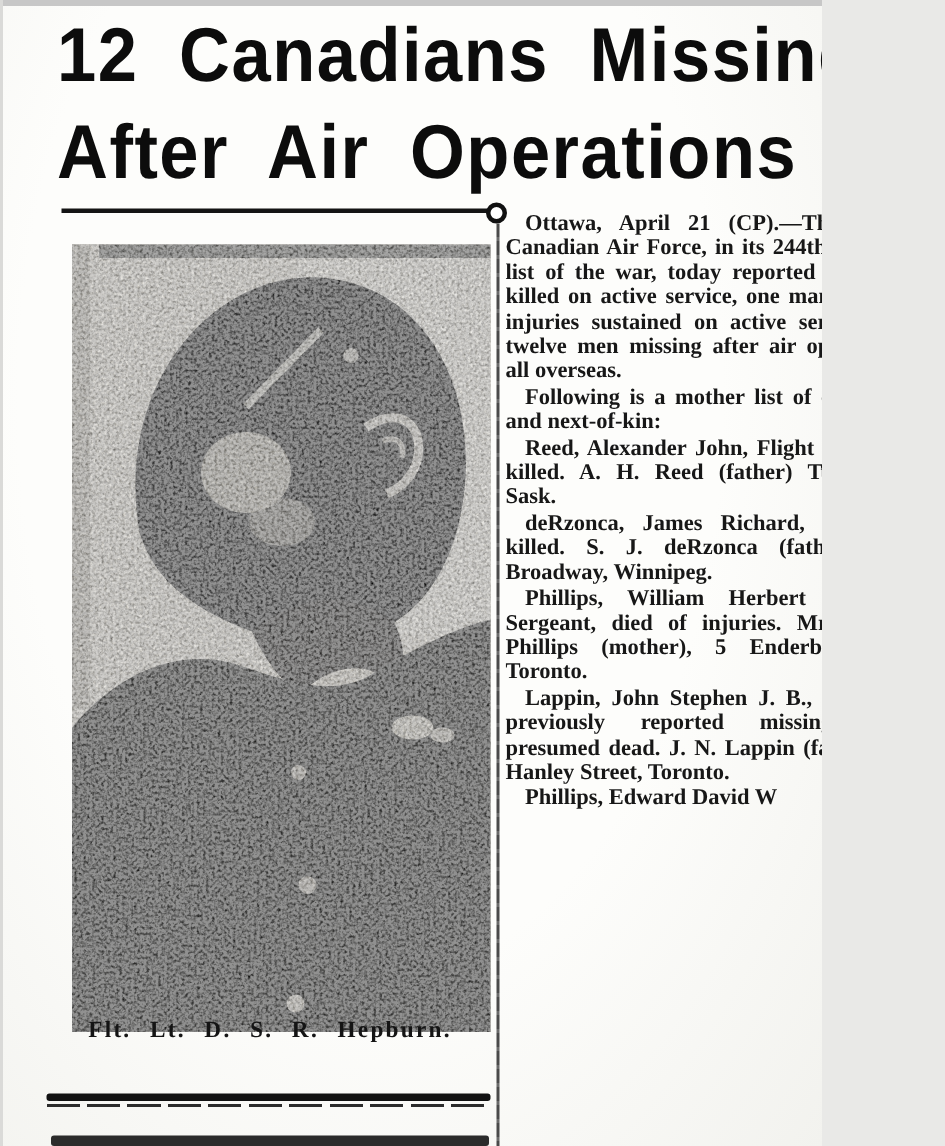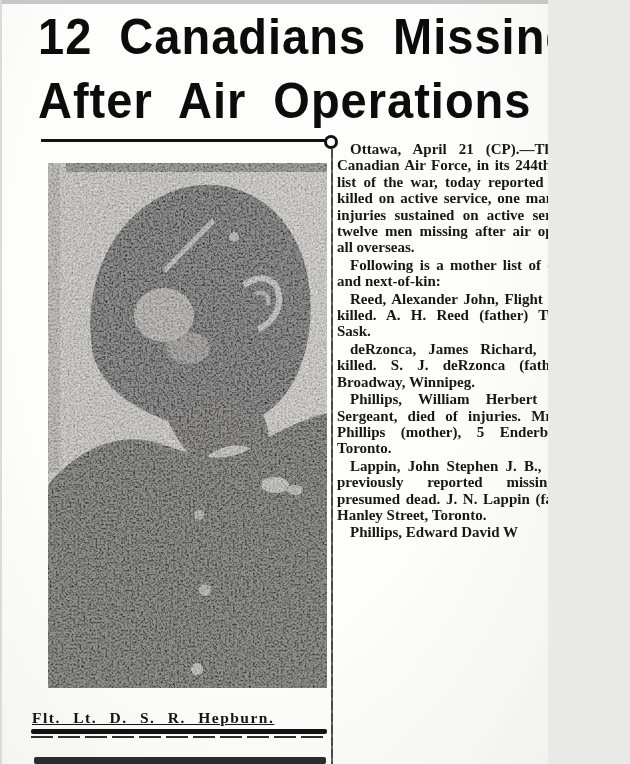--- a/index.html
+++ b/index.html
@@ -22,22 +22,22 @@
   .headline-rule{position:absolute;left:41px;top:139px;width:284px;height:3px;background:#141414;}
   .ring{position:absolute;left:324px;top:135px;width:8px;height:8px;border:3px solid #111;border-radius:50%;background:#fff;}
   .col-divider{position:absolute;left:331px;top:149px;width:1.5px;bottom:0;
     background:repeating-linear-gradient(#4a4a4a 0 9px, #6a6a6a 9px 12px);}
   .right-rule{position:absolute;left:621px;top:8px;width:2.5px;bottom:0;background:#181818;}
 
   .photo{position:absolute;left:48px;top:163px;width:279px;height:525px;margin:0;background:#d8d4ca;}
   .photo svg{width:100%;height:100%;display:block;}
 
   .caption{
-    position:absolute;left:32px;top:709px;width:296px;text-align:left;
-    font-weight:bold;font-size:15.5px;letter-spacing:1.5px;word-spacing:7px;color:#141414;text-decoration:underline;
+    position:absolute;left:32px;top:678px;width:296px;text-align:center;
+    font-weight:bold;font-size:15.5px;letter-spacing:1.5px;word-spacing:7px;color:#141414;
   }
   .caption-rule{position:absolute;left:31px;top:729px;width:296px;}
   .caption-rule .thick{height:5px;background:#121212;border-radius:2px;}
   .caption-rule .thin{margin-top:2px;height:2px;
     background:repeating-linear-gradient(90deg,#2c2c2c 0 22px,transparent 22px 27px);}
   .bottom-bar{position:absolute;left:34px;top:757px;width:292px;height:7px;background:#2b2b2b;border-radius:2px;}
 
   .article{
     position:absolute;left:337px;top:141px;width:283px;bottom:0;overflow:hidden;
     font-size:15px;font-weight:bold;line-height:16.4px;text-align:justify;color:#171717;

